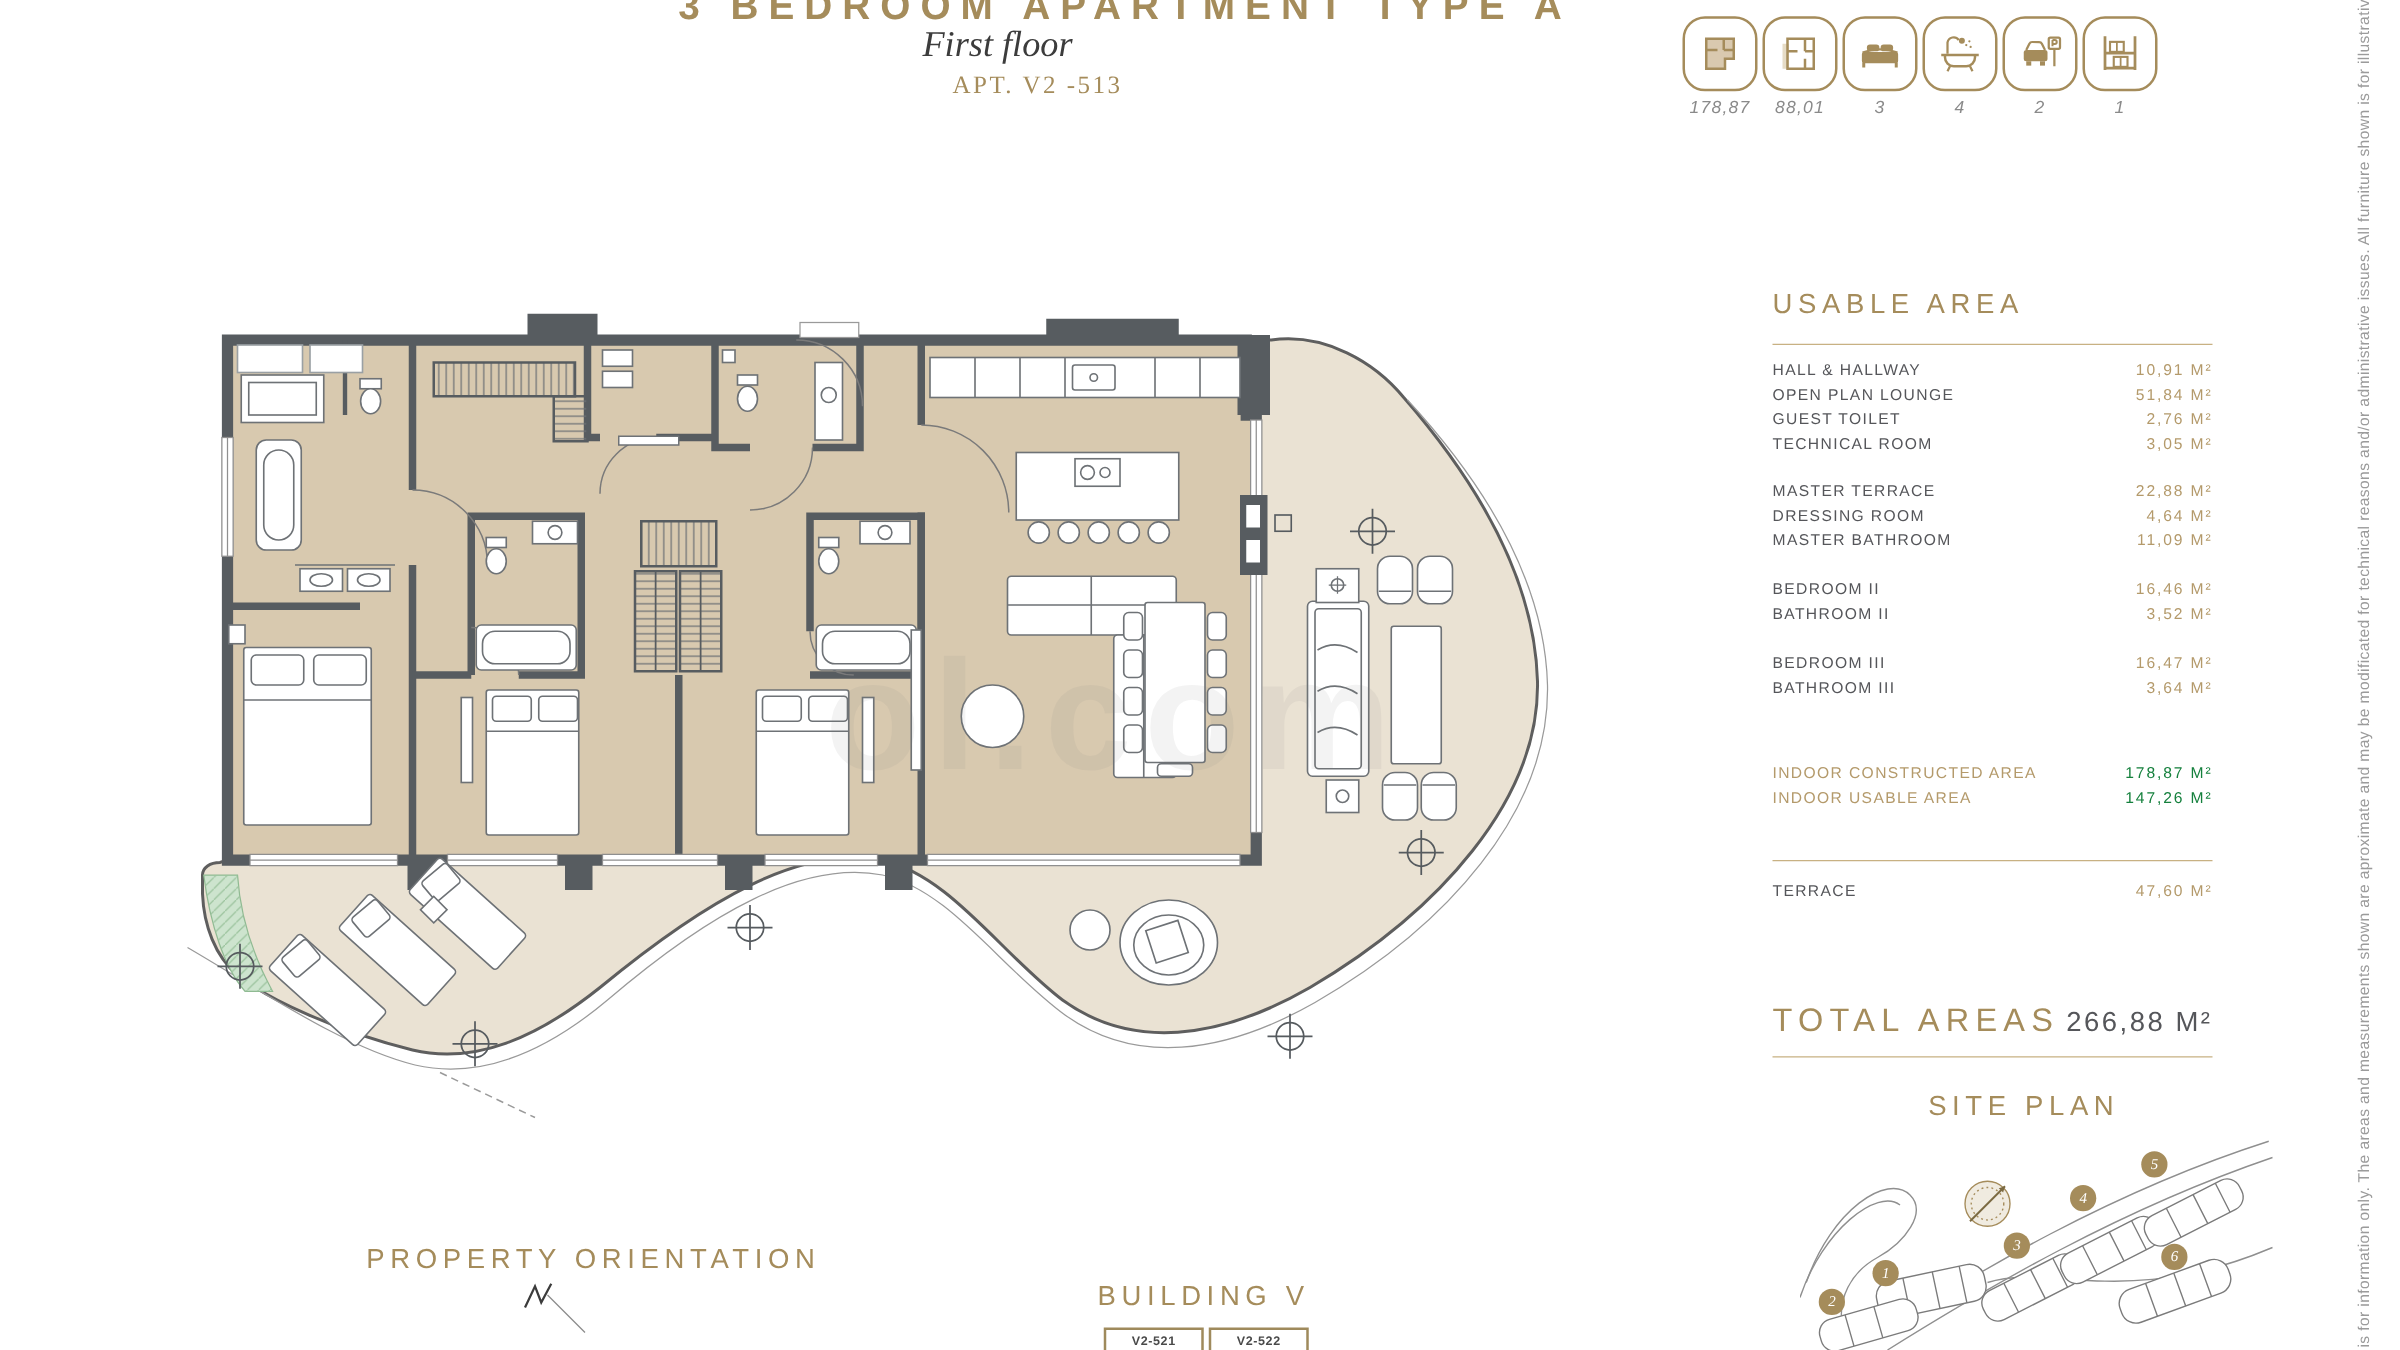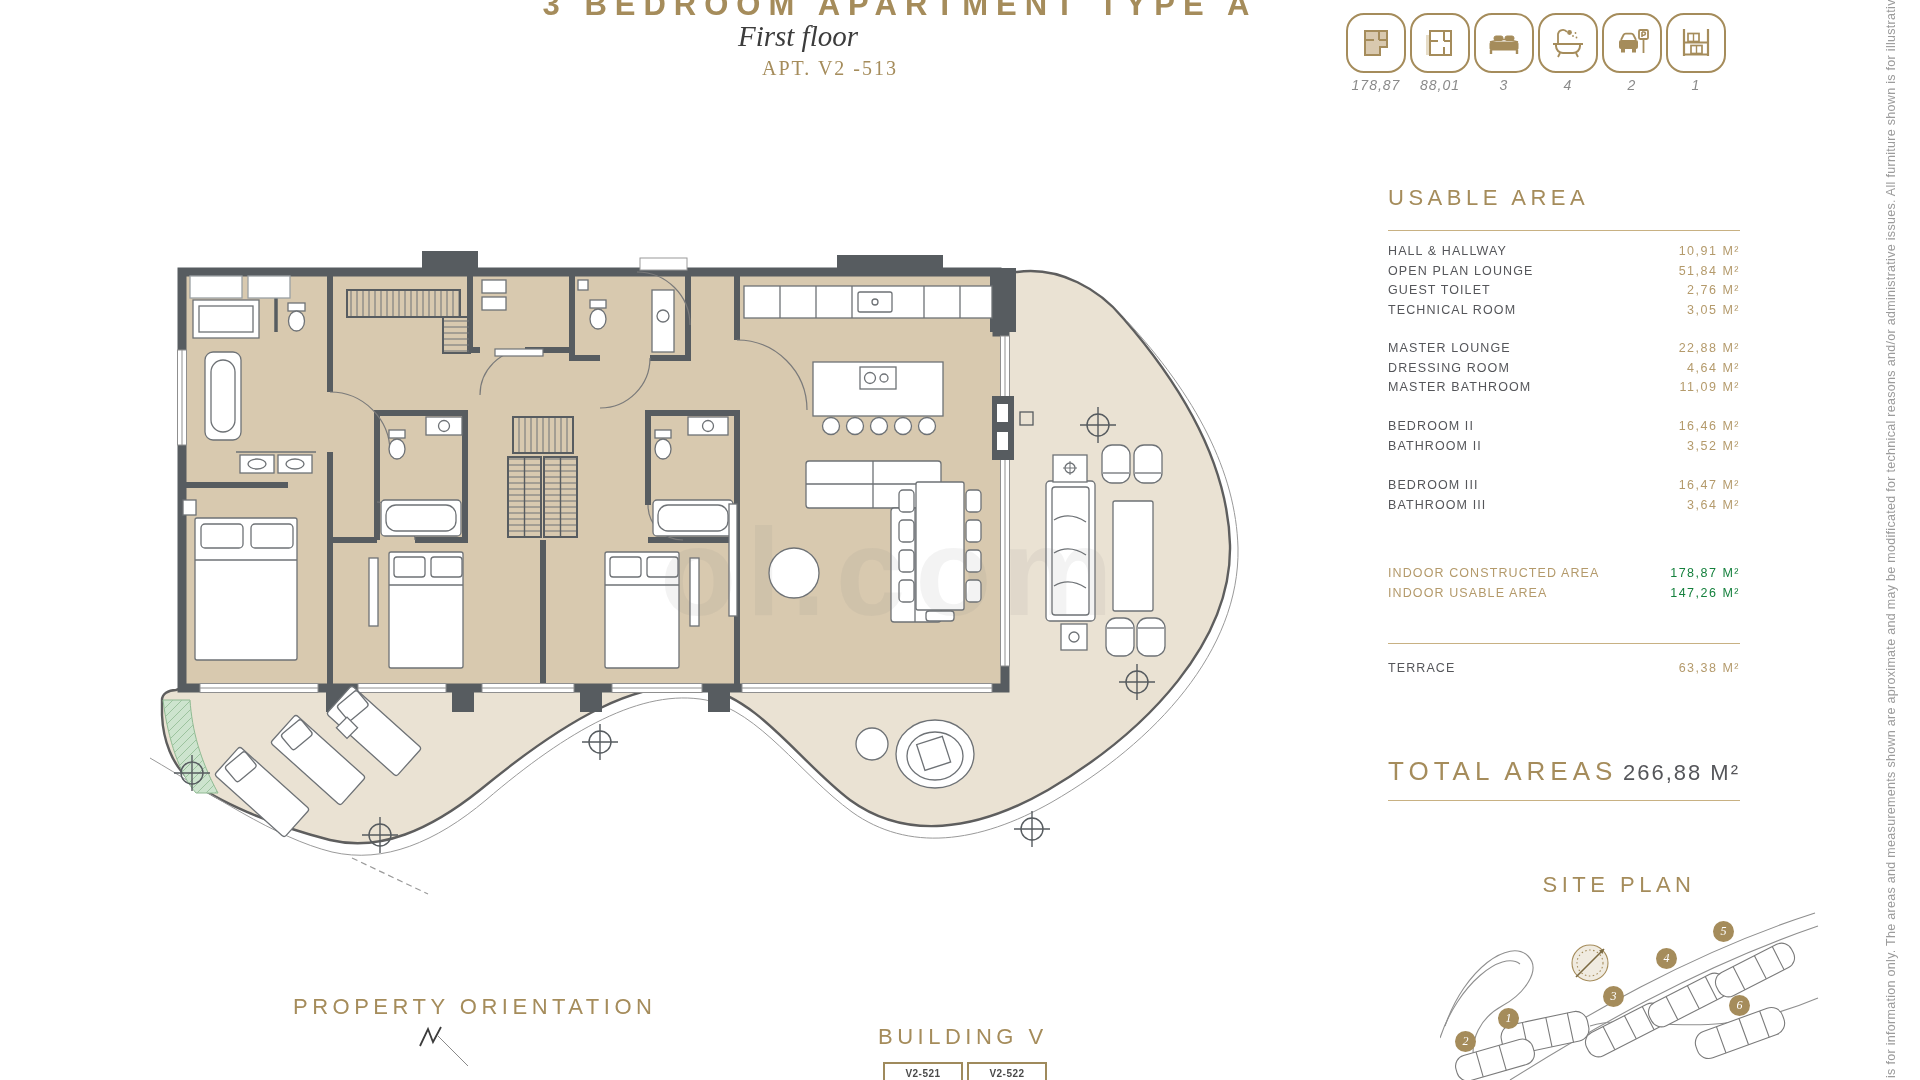--- a/index.html
+++ b/index.html
@@ -13,21 +13,21 @@
     font-family:"Liberation Serif",serif;font-style:italic;font-size:29px;color:#3c3c3c;}
   .apt-title{left:630px;top:57px;width:400px;text-align:center;
     font-family:"Liberation Serif",serif;font-size:20px;letter-spacing:2px;color:#A58C5B;}
   
   .icon-row{left:1344px;top:13px;width:470px;display:flex;justify-content:flex-start;}
   .icon-item{width:64px;text-align:center;}
   .icon-box{width:56px;height:56px;margin:0 auto;border:2.5px solid #A58C5B;border-radius:18px;
     display:flex;align-items:center;justify-content:center;background:#fff;}
   .icon-num{margin-top:4px;font-style:italic;font-size:14px;color:#8a8a8a;letter-spacing:1px;}
   
-  .panel-l{left:1388px;width:352px;}
+  .panel-l{left:1418px;width:352px;margin-top:45px;}
   .gold-head{font-size:22px;font-weight:400;letter-spacing:4.5px;color:#A58C5B;}
   .rule{height:0;border-top:1.5px solid #C8B183;}
   .ua-row{display:flex;justify-content:space-between;align-items:baseline;
     height:19.7px;font-size:12.5px;letter-spacing:1.1px;color:#55565A;}
   .ua-row .v{color:#B49A6B;letter-spacing:1.5px;}
   .indoor .ua-row .l{color:#B49A6B;}
   .indoor .ua-row .v{color:#15803d;}
   .total-row{display:flex;justify-content:space-between;align-items:baseline;}
   .total-label{font-size:26px;letter-spacing:5px;color:#A58C5B;}
   .total-value{font-size:22px;letter-spacing:2px;color:#55565A;text-align:center;}
@@ -384,21 +384,21 @@
       <span class="v">2,76 M²</span>
   </div>
     <div class="ua-row">
     <span class="l">TECHNICAL ROOM</span>
       <span class="v">3,05 M²</span>
   </div>
   </div>
 <div class="abs panel-l" style="top:341px;">
 
 <div class="ua-row">
-    <span class="l">MASTER LOUNGE</span>
+    <span class="l">MASTER TERRACE</span>
       <span class="v">22,88 M²</span>
   </div>
     <div class="ua-row">
     <span class="l">DRESSING ROOM</span>
       <span class="v">4,64 M²</span>
   </div>
     <div class="ua-row">
     <span class="l">MASTER BATHROOM</span>
       <span class="v">11,09 M²</span>
   </div>
@@ -432,21 +432,21 @@
       <span class="v">178,87 M²</span>
   </div>
     <div class="ua-row">
     <span class="l">INDOOR USABLE AREA</span>
       <span class="v">147,26 M²</span>
   </div>
   </div>
 <div class="abs panel-l rule" style="top:643px;"></div>
 <div class="abs panel-l ua-row" style="top:661px;">
   <span class="l">TERRACE</span>
-  <span class="v">63,38 M²</span>
+  <span class="v">47,60 M²</span>
 </div>
 
 <div class="abs panel-l total-row" style="top:756px;">
   <span class="total-label">TOTAL AREAS</span>
   <span class="total-value">266,88 M²</span>
 </div>
 <div class="abs panel-l rule" style="top:800px;"></div>
 
 <div class="abs siteplan-head gold-head">SITE PLAN</div>
 <div class="abs" style="left:1440px;top:898px;width:380px;height:182px;">

